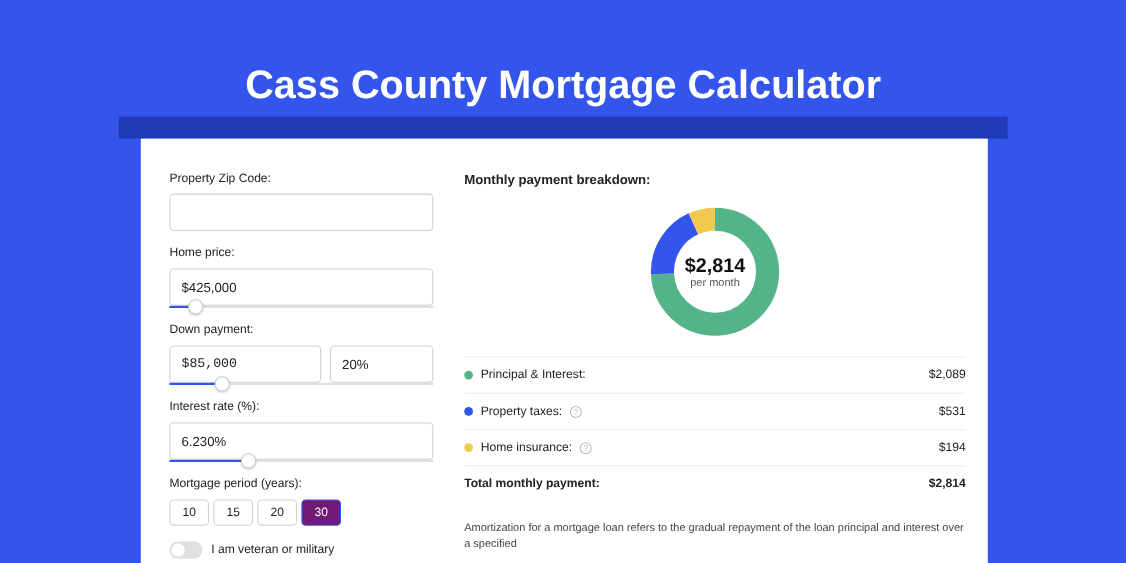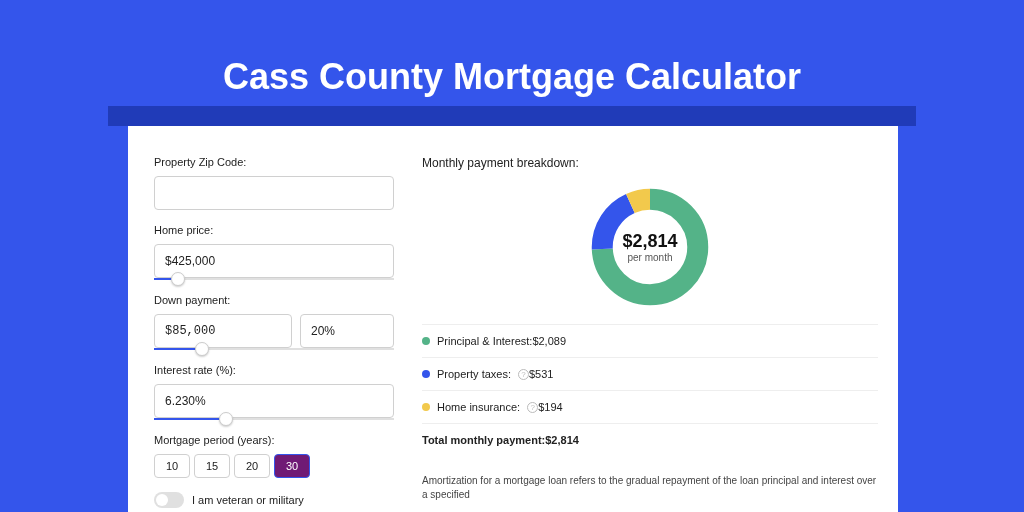--- a/index.html
+++ b/index.html
@@ -17,29 +17,29 @@
   .slider-thumb { position: absolute; top: -6px; width: 14px; height: 14px; background: #fff; border: 1px solid #ccc; border-radius: 50%; box-shadow: 0 1px 2px rgba(0,0,0,.2); }
   .row2 { display: flex; gap: 8px; }
   .row2 .input:first-child { flex: 1; font-family: Liberation Mono, monospace; }
   .row2 .input:last-child { width: 94px; }
   .period-row { display: flex; gap: 4px; }
   .period-btn { width: 36px; height: 24px; border: 1px solid #d0d0d0; border-radius: 4px; background: #fff; font-size: 11px; color: #222; display:flex; align-items:center; justify-content:center; cursor:pointer; }
   .period-btn.active { background: #701a75; color: #fff; border-color: #3455eb; }
   .vet-row { display: flex; align-items: center; gap: 8px; margin-top: 14px; }
   .toggle { width: 30px; height: 16px; background: #e0e0e0; border-radius: 10px; position: relative; cursor:pointer; }
   .toggle::after { content: ""; position: absolute; left: 2px; top: 2px; width: 12px; height: 12px; background: #fff; border-radius: 50%; }
-  .section-head { font-size: 12px; font-weight: 400; color: #222; margin-bottom: 6px; }
+  .section-head { font-size: 12px; font-weight: 700; color: #222; margin-bottom: 6px; }
   .chart-wrap { display: flex; justify-content: center; padding: 8px 0 14px; }
   .donut { position: relative; width: 126px; height: 126px; }
   .donut svg { transform: rotate(-90deg); }
   .donut-inner { position: absolute; inset: 0; display: flex; flex-direction: column; align-items: center; justify-content: center; }
   .donut-amount { font-size: 18px; font-weight: 800; color: #111; }
   .donut-sub { font-size: 10px; color: #555; }
   .legend { border-top: 1px solid #eee; }
-  .legend-row { display: flex; align-items: center; justify-content: flex-start; padding: 10px 0; border-bottom: 1px solid #eee; font-size: 11px; color: #222; }
+  .legend-row { display: flex; align-items: center; justify-content: space-between; padding: 10px 0; border-bottom: 1px solid #eee; font-size: 11px; color: #222; gap: 20px; }
   .legend-left { display: flex; align-items: center; gap: 7px; }
   .dot { width: 8px; height: 8px; border-radius: 50%; display:inline-block; }
   .info { width: 11px; height: 11px; border: 1px solid #bbb; border-radius: 50%; font-size: 8px; line-height: 9px; text-align: center; color: #bbb; }
   .legend-row.total { font-weight: 700; border-bottom: none; }
   .amort { margin-top: 18px; }
   .amort-body { font-size: 10px; color: #444; margin-top: 10px; line-height: 1.4; }
 </style>
 </head>
 <body>
 

